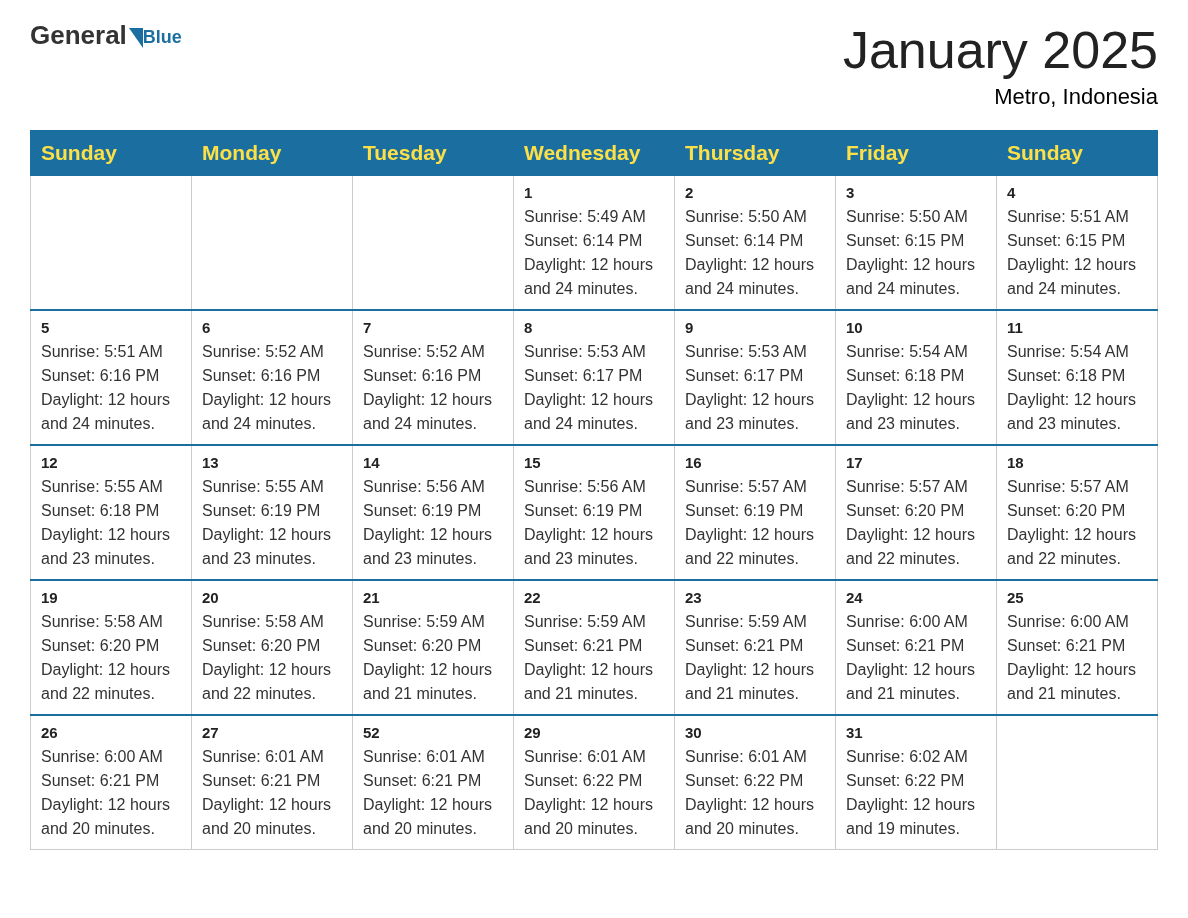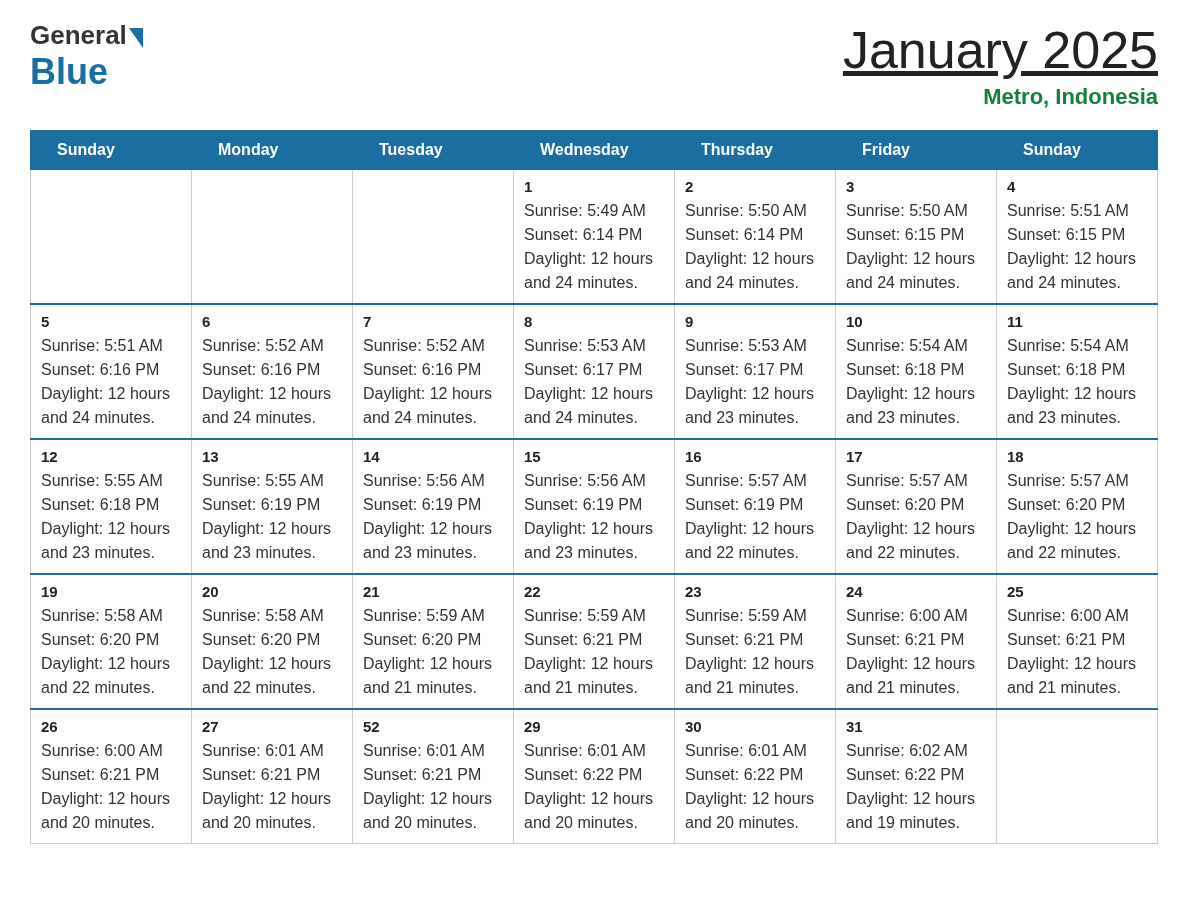--- a/index.html
+++ b/index.html
@@ -11,21 +11,21 @@
       min-height: 918px;
     }
     .header {
       display: flex;
       justify-content: space-between;
       align-items: flex-start;
       margin-bottom: 20px;
     }
     .logo {
       display: flex;
-      flex-direction: column;
+      flex-direction: row;
       align-items: flex-start;
     }
     .logo-top {
       display: flex;
       align-items: center;
     }
     .logo-general {
       font-size: 26px;
       font-weight: bold;
       color: #333;
@@ -39,39 +39,37 @@
       margin-left: 2px;
       margin-top: 4px;
     }
     .title-block {
       text-align: right;
     }
     .title-month {
       font-size: 52px;
       font-weight: normal;
       color: #222;
-      text-decoration: underline;
     }
     .title-location {
       font-size: 22px;
-      color: #15803d;
+      color: #000000;
       margin-top: 4px;
-      font-weight: bold;
     }
     .calendar-table {
       width: 100%;
       border-collapse: collapse;
       table-layout: fixed;
     }
     .calendar-table thead tr th {
       background-color: #1a6ea0;
-      color: #ffffff;
-      font-size: 16px;
+      color: #fde047;
+      font-size: 21px;
       font-weight: bold;
-      padding: 10px 26px;
+      padding: 10px 10px;
       text-align: left;
       border: 1px solid #1a6ea0;
     }
     .calendar-table tbody tr td {
       vertical-align: top;
       padding: 8px 10px;
       border: 1px solid #ccc;
       font-size: 12.5px;
       color: #333;
       min-height: 90px;
@@ -96,23 +94,24 @@
       border-top: 2px solid #1a6ea0 !important;
     }
     .empty-cell {
       background: #fff;
     }
     .logo-line2 {
       display: flex;
       align-items: center;
     }
     .logo-line2 .logo-blue-text {
-      font-size: 36px;
+      font-size: 18px;
       font-weight: bold;
       color: #1a6ea0;
+      margin-top: 7px;
     }
   </style>
 </head>
 <body>
 
 <div class="header">
   <div class="logo">
     <div class="logo-top">
       <span class="logo-general">General</span>
       <div class="logo-triangle"></div>

